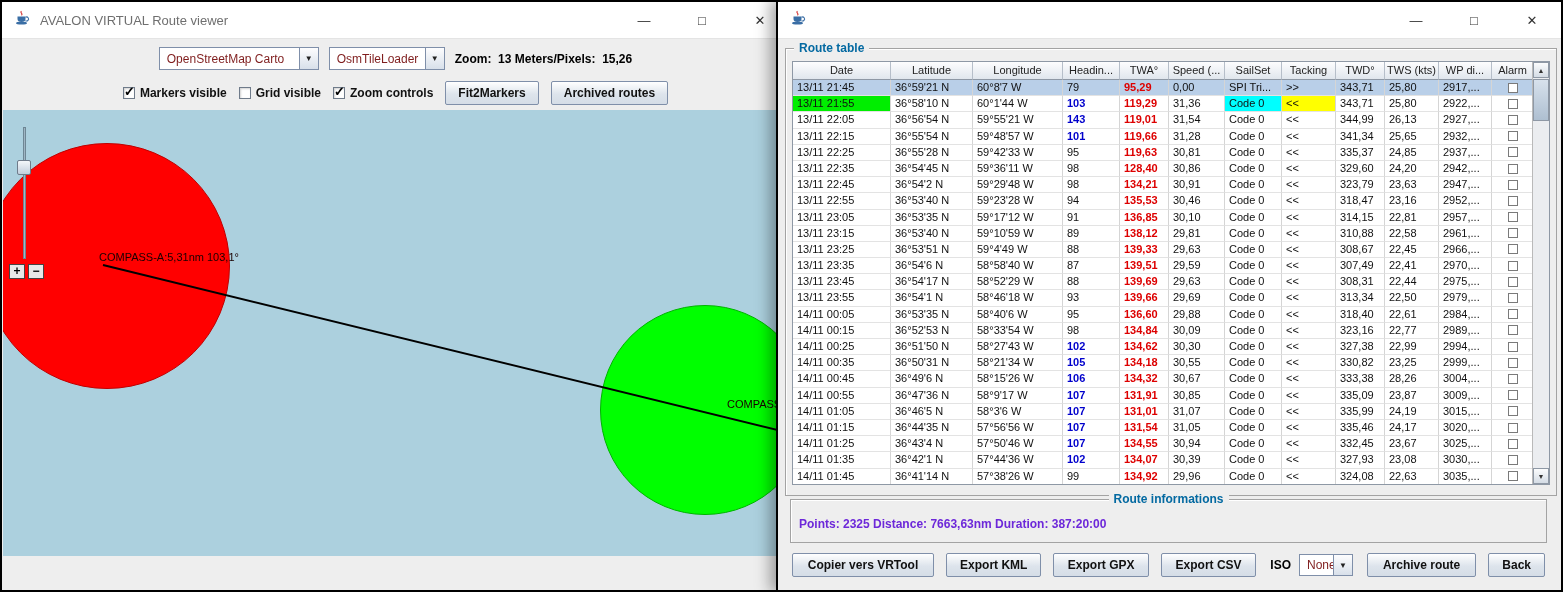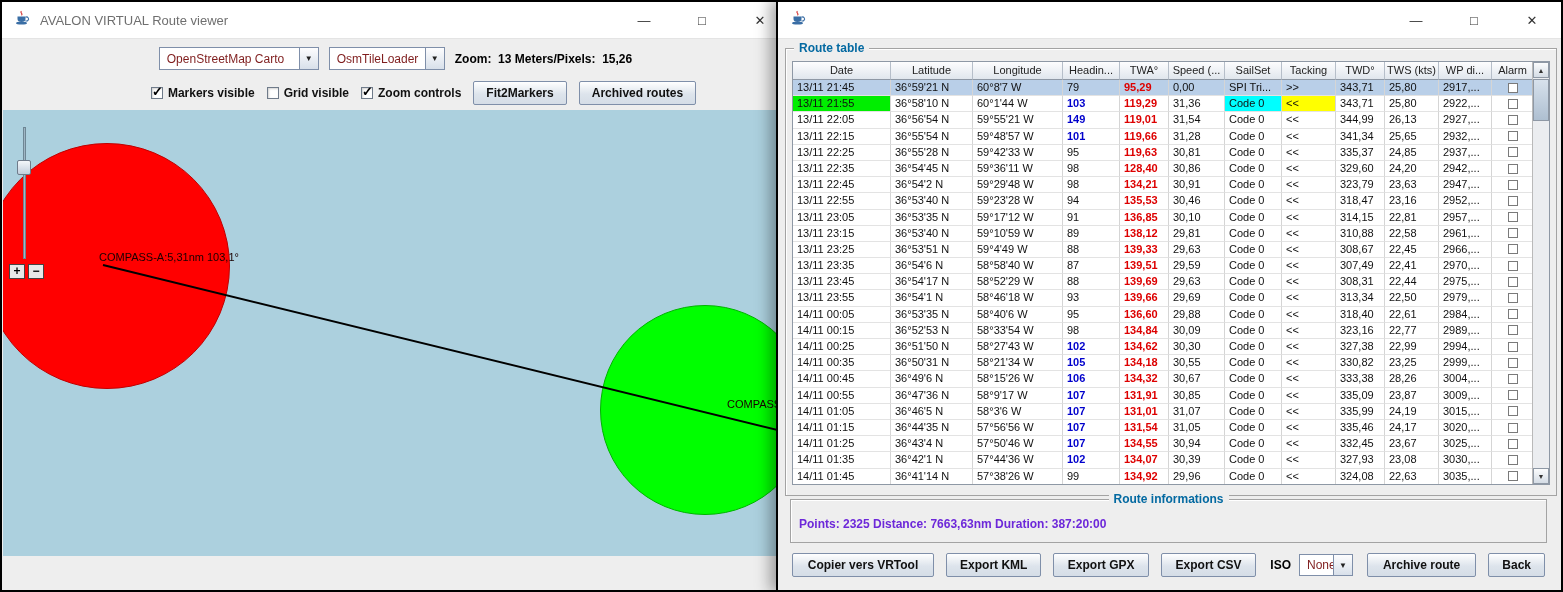--- a/index.html
+++ b/index.html
@@ -20,21 +20,21 @@
   .titlebar { height:37px; background:#FFFFFF; border-bottom:1px solid #E4E4E4;
               display:flex; align-items:center; padding-left:12px; gap:10px; position:relative; }
   .win-title { font-size:13px; color:#6F6F6F; }
   .win-controls { position:absolute; right:0; top:0; height:100%; display:flex; }
   .wbtn { width:58px; height:100%; display:flex; align-items:center; justify-content:center;
           font-size:13px; color:#333; cursor:default; }
 
   
   .toolbar { position:absolute; top:37px; left:0; right:0; height:71px; background:#EEEEEE; }
   .trow1 { position:absolute; top:8px; width:100%; display:flex; justify-content:center; align-items:center; gap:10px; }
-  .trow2 { position:absolute; top:42px; width:100%; display:flex; justify-content:center; align-items:center; gap:12px;margin-left:28px; }
+  .trow2 { position:absolute; top:42px; width:100%; display:flex; justify-content:center; align-items:center; gap:12px; }
 
   .combo { display:inline-flex; align-items:stretch; height:23px; border:1px solid #7F8FA9; background:#FFF; }
   .combo-text { flex:1; display:flex; align-items:center; padding:0 7px; font-size:12px; font-weight:normal; color:#7f1d1d; white-space:nowrap; overflow:hidden; }
   .combo-btn { width:19px; border-left:1px solid #7F8FA9; background:linear-gradient(#FDFDFE,#D8E0EA);
                display:flex; align-items:center; justify-content:center; }
   .combo-btn::after { content:"▼"; font-size:8px; color:#222; }
 
   .zoom-label { font-size:12px; font-weight:bold; color:#000; white-space:pre; }
 
   .cb-wrap { display:inline-flex; align-items:center; gap:5px; cursor:default; }
@@ -241,21 +241,21 @@
             <div class="td">25,80</div>
             <div class="td">2922,...</div>
             <div class="td alarm">
               <span class="mini-cb"></span>
             </div>
           </div>
           <div class="trow">
             <div class="td">13/11 22:05</div>
             <div class="td">36°56'54 N</div>
             <div class="td">59°55'21 W</div>
-            <div class="td blue">149</div>
+            <div class="td blue">143</div>
             <div class="td red">119,01</div>
             <div class="td">31,54</div>
             <div class="td">Code 0</div>
             <div class="td">&lt;&lt;</div>
             <div class="td">344,99</div>
             <div class="td">26,13</div>
             <div class="td">2927,...</div>
             <div class="td alarm">
               <span class="mini-cb"></span>
             </div>

